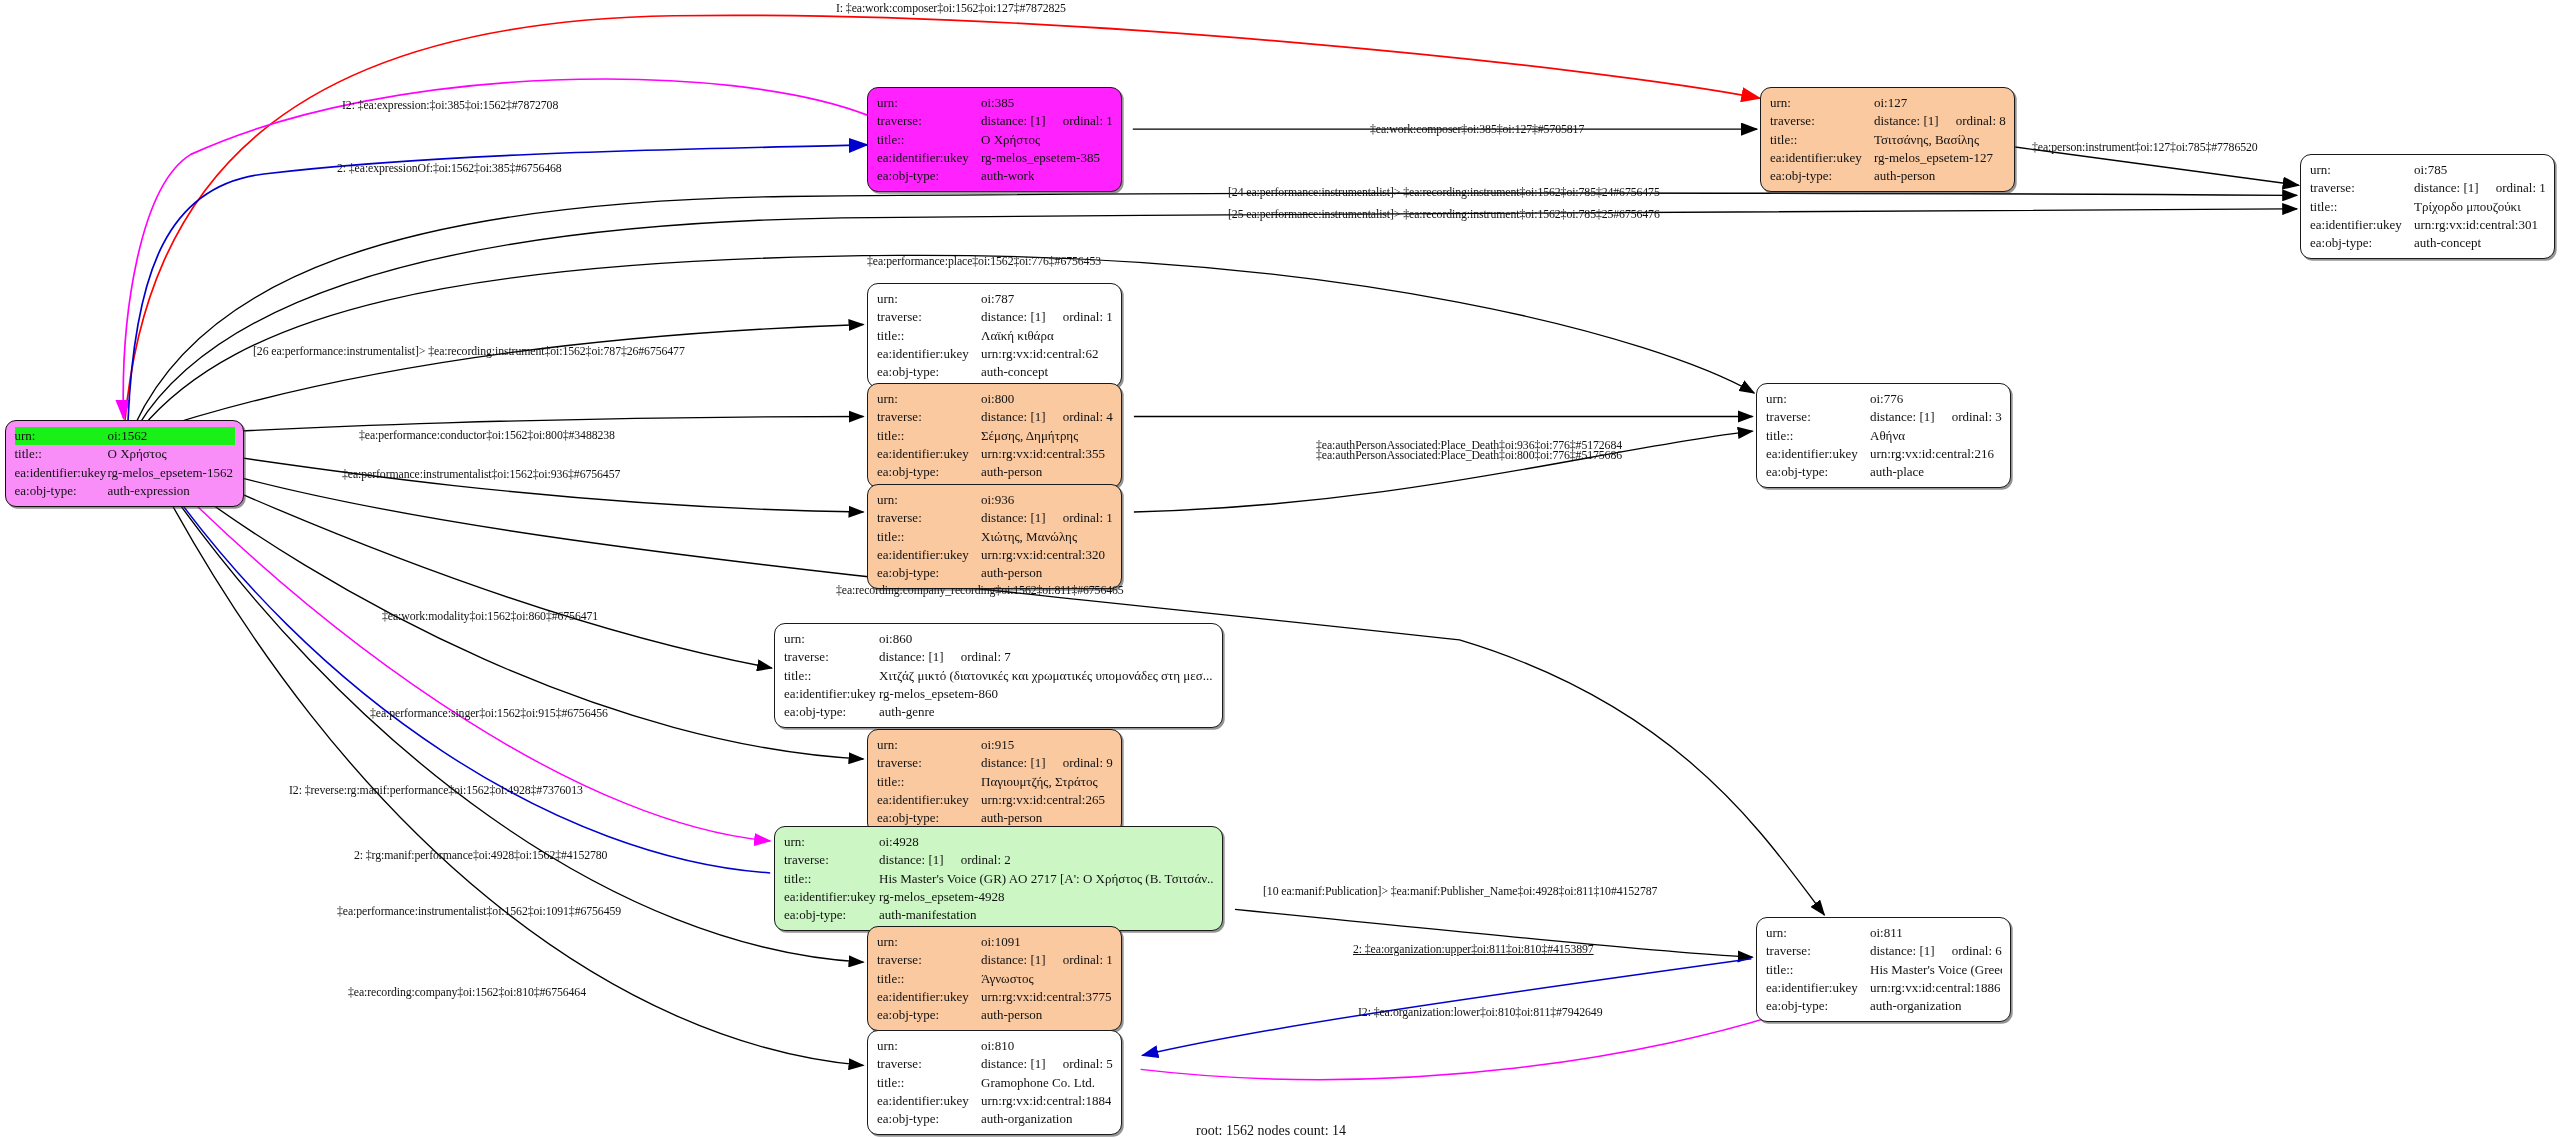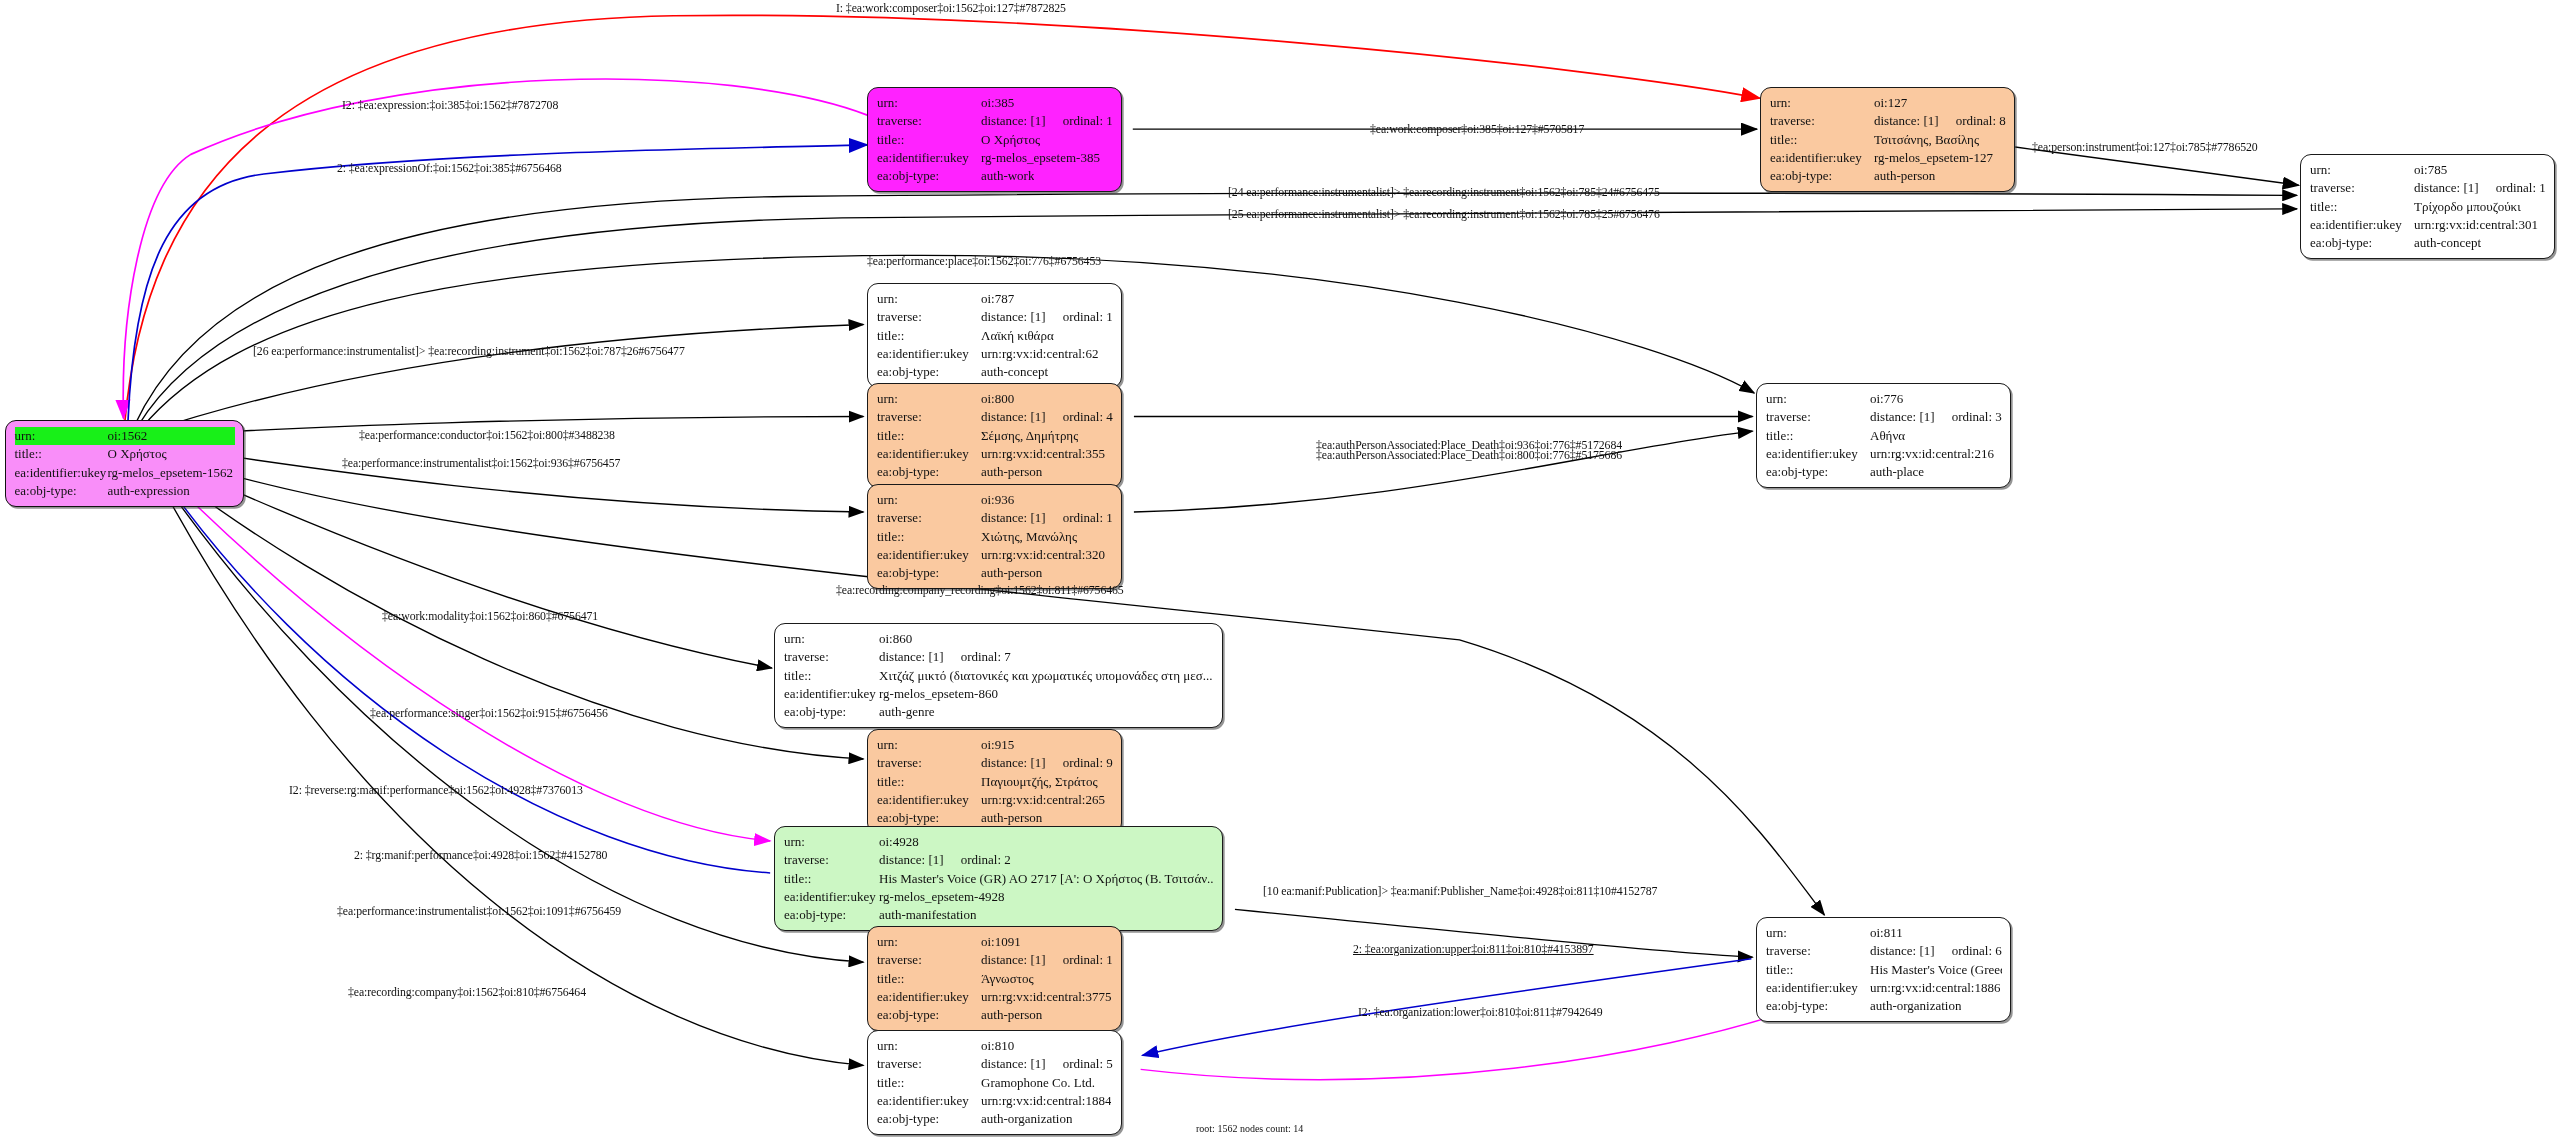--- a/index.html
+++ b/index.html
@@ -48,21 +48,21 @@
   .elabel{
     position:absolute;
     font-size:11.8px;
     color:#111;
     white-space:nowrap;
     font-family:"Liberation Serif", serif;
     letter-spacing:-0.1px;
   }
   .footer{
     position:absolute;
-    font-size:10px;
+    font-size:14px;
     color:#111;
     white-space:nowrap;
   }
 </style>
 </head>
 <body>
 
 <div id="canvas">
 
   <svg class="edges" viewBox="0 0 4589 2029">
@@ -448,21 +448,21 @@
   <div class="elabel" style="left:836px;top:1.1px;">I: ‡ea:work:composer‡oi:1562‡oi:127‡#7872825</div>
   <div class="elabel" style="left:342px;top:98px;">I2: ‡ea:expression:‡oi:385‡oi:1562‡#7872708</div>
   <div class="elabel" style="left:337px;top:161px;">2: ‡ea:expressionOf:‡oi:1562‡oi:385‡#6756468</div>
   <div class="elabel" style="left:1370px;top:122px;">‡ea:work:composer‡oi:385‡oi:127‡#5705817</div>
   <div class="elabel" style="left:2032px;top:140px;">‡ea:person:instrument‡oi:127‡oi:785‡#7786520</div>
   <div class="elabel" style="left:1228px;top:185px;">[24 ea:performance:instrumentalist]&gt; ‡ea:recording:instrument‡oi:1562‡oi:785‡24#6756475</div>
   <div class="elabel" style="left:1228px;top:207px;">[25 ea:performance:instrumentalist]&gt; ‡ea:recording:instrument‡oi:1562‡oi:785‡25#6756476</div>
   <div class="elabel" style="left:867px;top:254px;">‡ea:performance:place‡oi:1562‡oi:776‡#6756453</div>
   <div class="elabel" style="left:253px;top:344px;">[26 ea:performance:instrumentalist]&gt; ‡ea:recording:instrument‡oi:1562‡oi:787‡26#6756477</div>
   <div class="elabel" style="left:359px;top:428px;">‡ea:performance:conductor‡oi:1562‡oi:800‡#3488238</div>
-  <div class="elabel" style="left:342px;top:456px;">‡ea:performance:instrumentalist‡oi:1562‡oi:936‡#6756457</div>
+  <div class="elabel" style="left:342px;top:467px;">‡ea:performance:instrumentalist‡oi:1562‡oi:936‡#6756457</div>
   <div class="elabel" style="left:1316px;top:417px;margin-top:31px;">‡ea:authPersonAssociated:Place_Death‡oi:800‡oi:776‡#5175686</div>
   <div class="elabel" style="left:1316px;top:438px;">‡ea:authPersonAssociated:Place_Death‡oi:936‡oi:776‡#5172684</div>
   <div class="elabel" style="left:836px;top:583px;">‡ea:recording:company_recording‡oi:1562‡oi:811‡#6756465</div>
   <div class="elabel" style="left:382px;top:609px;">‡ea:work:modality‡oi:1562‡oi:860‡#6756471</div>
   <div class="elabel" style="left:370px;top:706px;">‡ea:performance:singer‡oi:1562‡oi:915‡#6756456</div>
   <div class="elabel" style="left:289px;top:783px;">I2: ‡reverse:rg:manif:performance‡oi:1562‡oi:4928‡#7376013</div>
   <div class="elabel" style="left:354px;top:848px;">2: ‡rg:manif:performance‡oi:4928‡oi:1562‡#4152780</div>
   <div class="elabel" style="left:337px;top:904px;">‡ea:performance:instrumentalist‡oi:1562‡oi:1091‡#6756459</div>
   <div class="elabel" style="left:1263px;top:884px;">[10 ea:manif:Publication]&gt; ‡ea:manif:Publisher_Name‡oi:4928‡oi:811‡10#4152787</div>
   <div class="elabel" style="left:1353px;top:942px;text-decoration:underline;">2: ‡ea:organization:upper‡oi:811‡oi:810‡#4153897</div>

